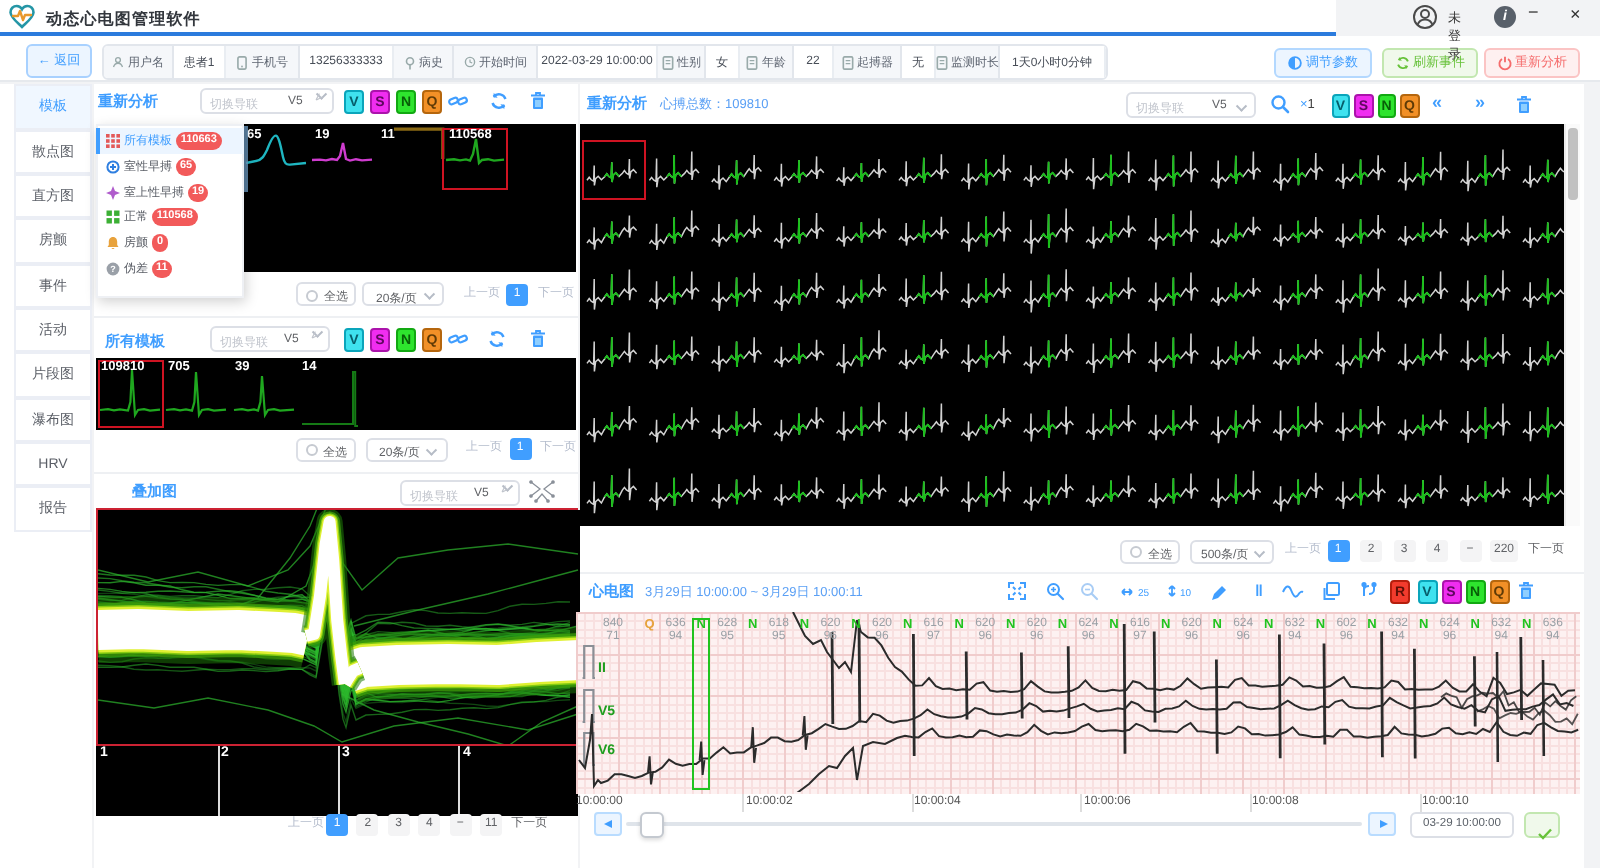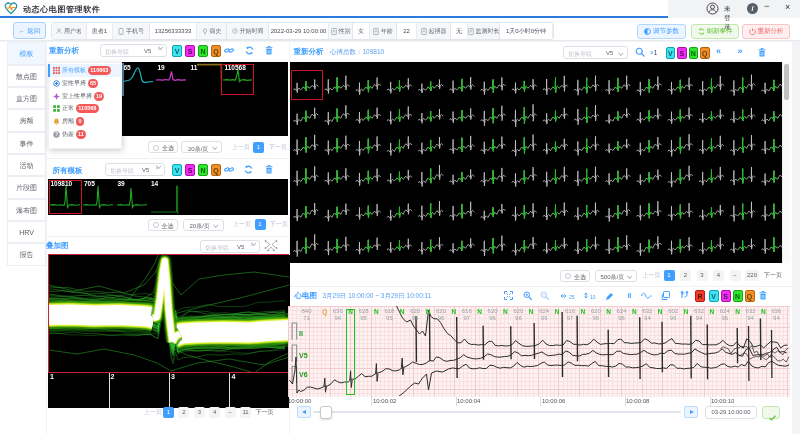--- a/index.html
+++ b/index.html
@@ -287,21 +287,21 @@
     <span style="position:absolute;left:13px;top:2px;">全选</span>
   </div>
 <div class="sel" style="left:182.5px;top:218.5px;width:41px;height:12px;">
     <span style="position:absolute;left:6px;top:2.5px;color:#606266;">20条/页</span>
     <i class="car" style="right:5px;top:3px;"></i>
   </div>
 <span class="pgt" style="left:233px;top:219px;">上一页</span>
 <div class="pgb pga" style="left:254.5px;top:219px;width:11px;">1</div>
 <span class="pgt" style="left:270px;top:219px;">下一页</span>
 <div class="abs" style="left:47px;top:236px;width:242px;height:0;border-top:1px solid #eef0f3;"></div>
-<div class="ttl" style="left:46px;top:241px;">叠加图</div>
+<div class="ttl" style="left:66px;top:241px;">叠加图</div>
 <div class="sel" style="left:200px;top:239.5px;width:60px;z-index:10;">
     <span class="ph">切换导联</span>
     <span class="val" style="left:36px;">V5</span>
     <span class="car" style="right:4px;">∨</span>
   </div>
 <svg style="left:264px;top:239px;" width="14" height="13" viewBox="0 0 28 26">
     <g stroke="#8a9099" stroke-width="1.3" fill="none">
 <path d="M3 4 L12 11 L3 18 M25 4 L16 11 L25 18 M8 23 L14 16 L20 23"></path>
       <circle cx="3" cy="4" r="1.2" fill="#8a9099"></circle>
       <circle cx="25" cy="4" r="1.2" fill="#8a9099"></circle>

